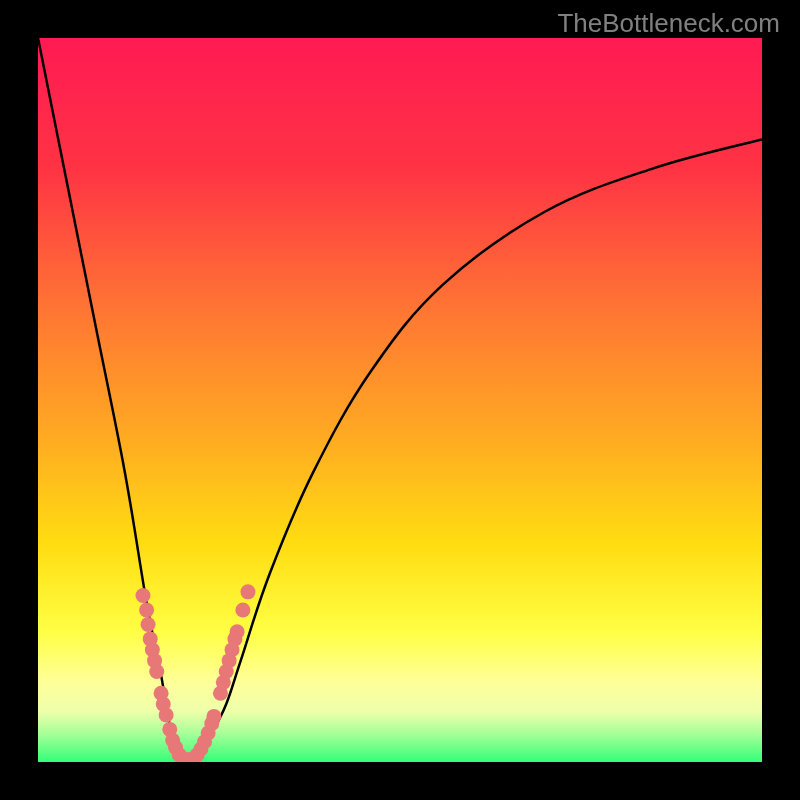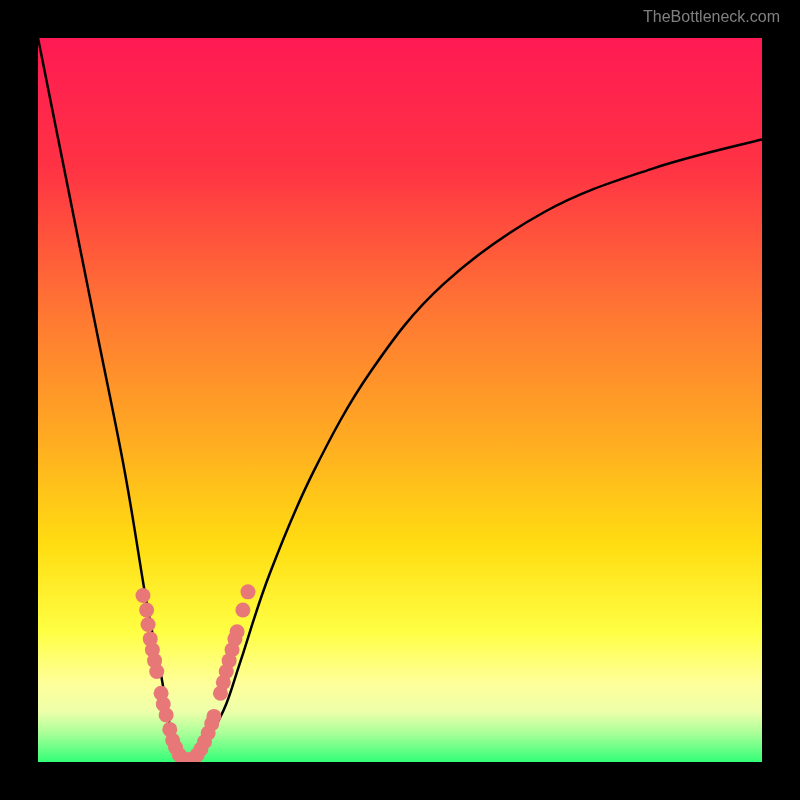--- a/index.html
+++ b/index.html
@@ -12,21 +12,21 @@
       height: 800px;
       background: #000000;
       position: relative;
       font-family: Arial, sans-serif;
     }
     .watermark {
       position: absolute;
       top: 8px;
       right: 20px;
       color: #808080;
-      font-size: 16px;
+      font-size: 26px;
       font-weight: normal;
       z-index: 10;
     }
     .chart-container {
       position: absolute;
       top: 38px;
       left: 38px;
       width: 724px;
       height: 724px;
       overflow: hidden;

